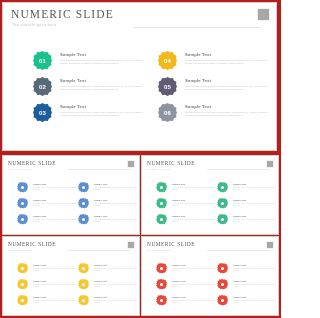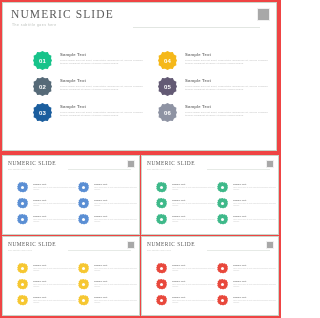--- a/index.html
+++ b/index.html
@@ -2,21 +2,21 @@
 <html><head>
 <meta charset="utf-8">
 <style>
   html,body{margin:0;padding:0;}
   body{
     width:281px;height:318px;
     background:#ffffff;
     font-family:"Liberation Sans", sans-serif;
     overflow:hidden;
   }
-  .page{position:relative;width:281px;height:318px;background:#ef4444;}
+  .page{position:relative;width:281px;height:318px;background:#b91c1c;}
 
   
   .main-slide{
     position:absolute;left:2px;top:2px;width:275px;height:149px;
     background:#ffffff;border:1px solid #c9d5c9;box-sizing:border-box;
   }
   .slide-header{position:relative;height:30px;}
   .main-title{
     position:absolute;left:8px;top:5px;
     font-family:"Liberation Serif", serif;

